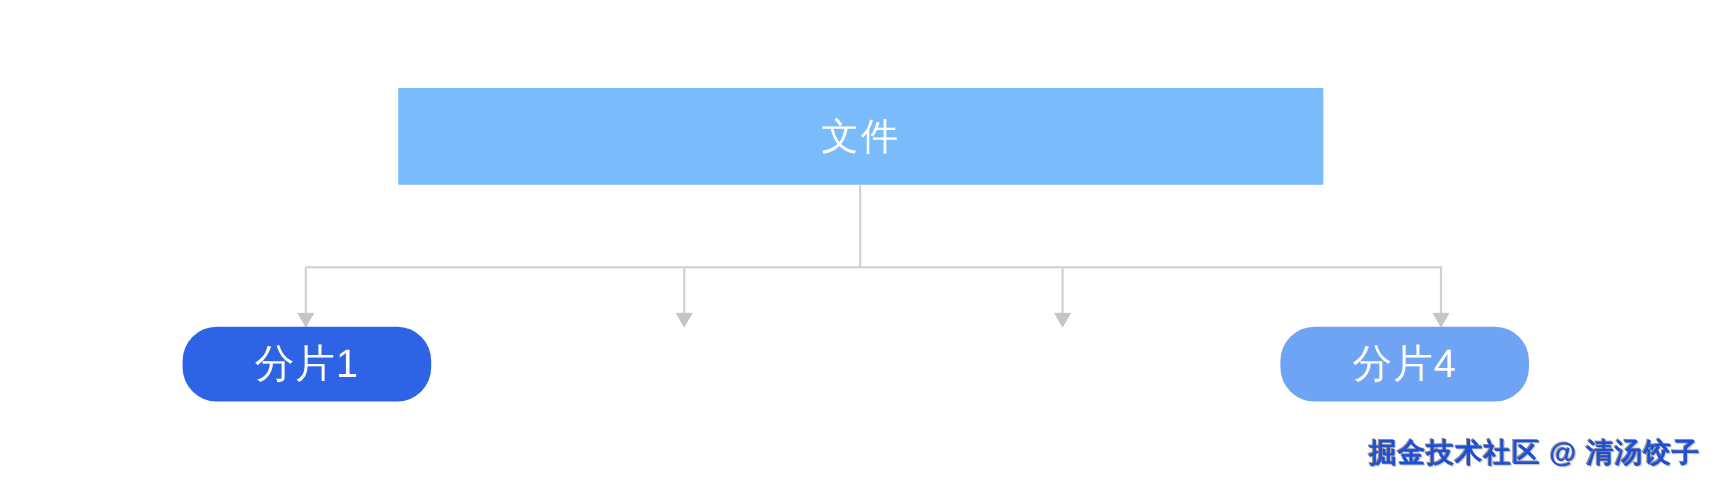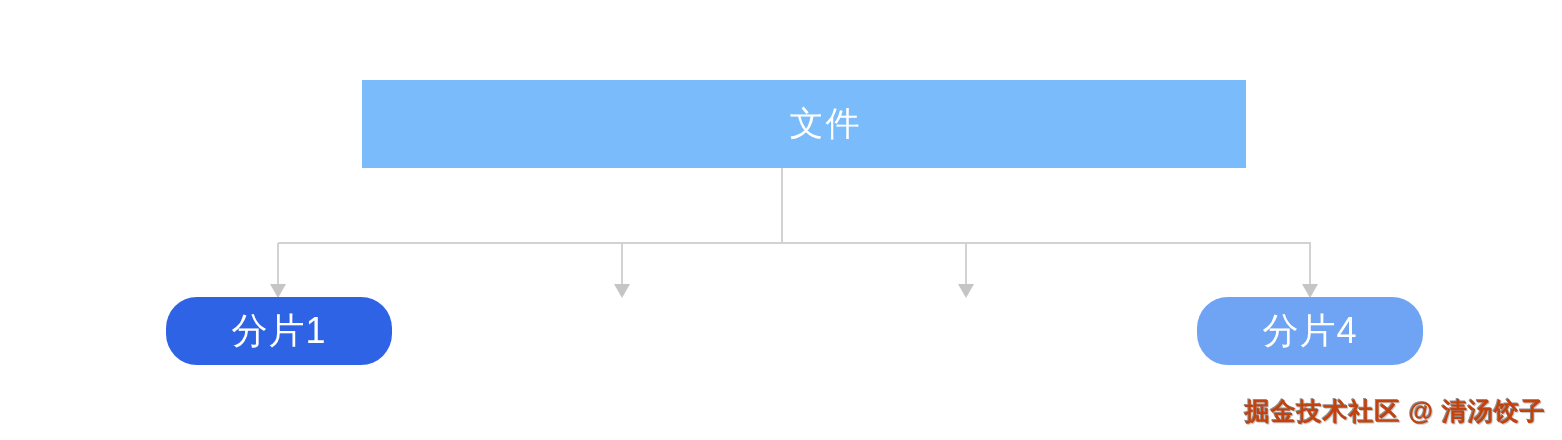--- a/index.html
+++ b/index.html
@@ -16,33 +16,32 @@
     display: flex;
     align-items: center;
     justify-content: center;
     color: #ffffff;
   }
   .node-root {
     left: 362px; top: 80px;
     width: 841px; height: 88px;
     font-size: 34px;
     letter-spacing: 2px;
-    padding-left: 43px;
   }
   .node-child {
     top: 297px;
     width: 226px; height: 68px;
     font-size: 36px;
     letter-spacing: 1px;
     border-radius: 31px;
   }
   .node-child.c0 { left: 166px; }
   .node-child.c1 { left: 509px; }
   .node-child.c2 { left: 853px; }
-  .node-child.c3 { left: 1197px; }
+  .node-child.c3 { left: 1164px; }
 
   .connector { position: absolute; background: #d2d2d2; }
   .stub  { left: 781px; top: 168px; width: 2px; height: 75px; }
   .hline { left: 278px; top: 242px; width: 1033px; height: 2px; }
   .drop  { top: 243px; width: 2px; height: 42px; }
   .drop.d0 { left: 277px; }
   .drop.d1 { left: 621px; }
   .drop.d2 { left: 965px; }
   .drop.d3 { left: 1309px; }
 
@@ -58,21 +57,21 @@
   .arrowhead.a2 { left: 958px; }
   .arrowhead.a3 { left: 1302px; }
 
   .watermark {
     position: absolute;
     right: 16px;
     top: 395px;
     font-size: 25px;
     font-weight: 700;
     letter-spacing: 1px;
-    color: #c2410c;
+    color: #1d4ed8;
     text-shadow: -1px -1px 0 #8e8e8e, 1px 1px 1px #c2c2c2;
     white-space: nowrap;
   }
 </style>
 </head>
 <body>
 
 <div class="canvas">
 
   <div class="node node-root" style="background: rgb(122, 188, 251);">

